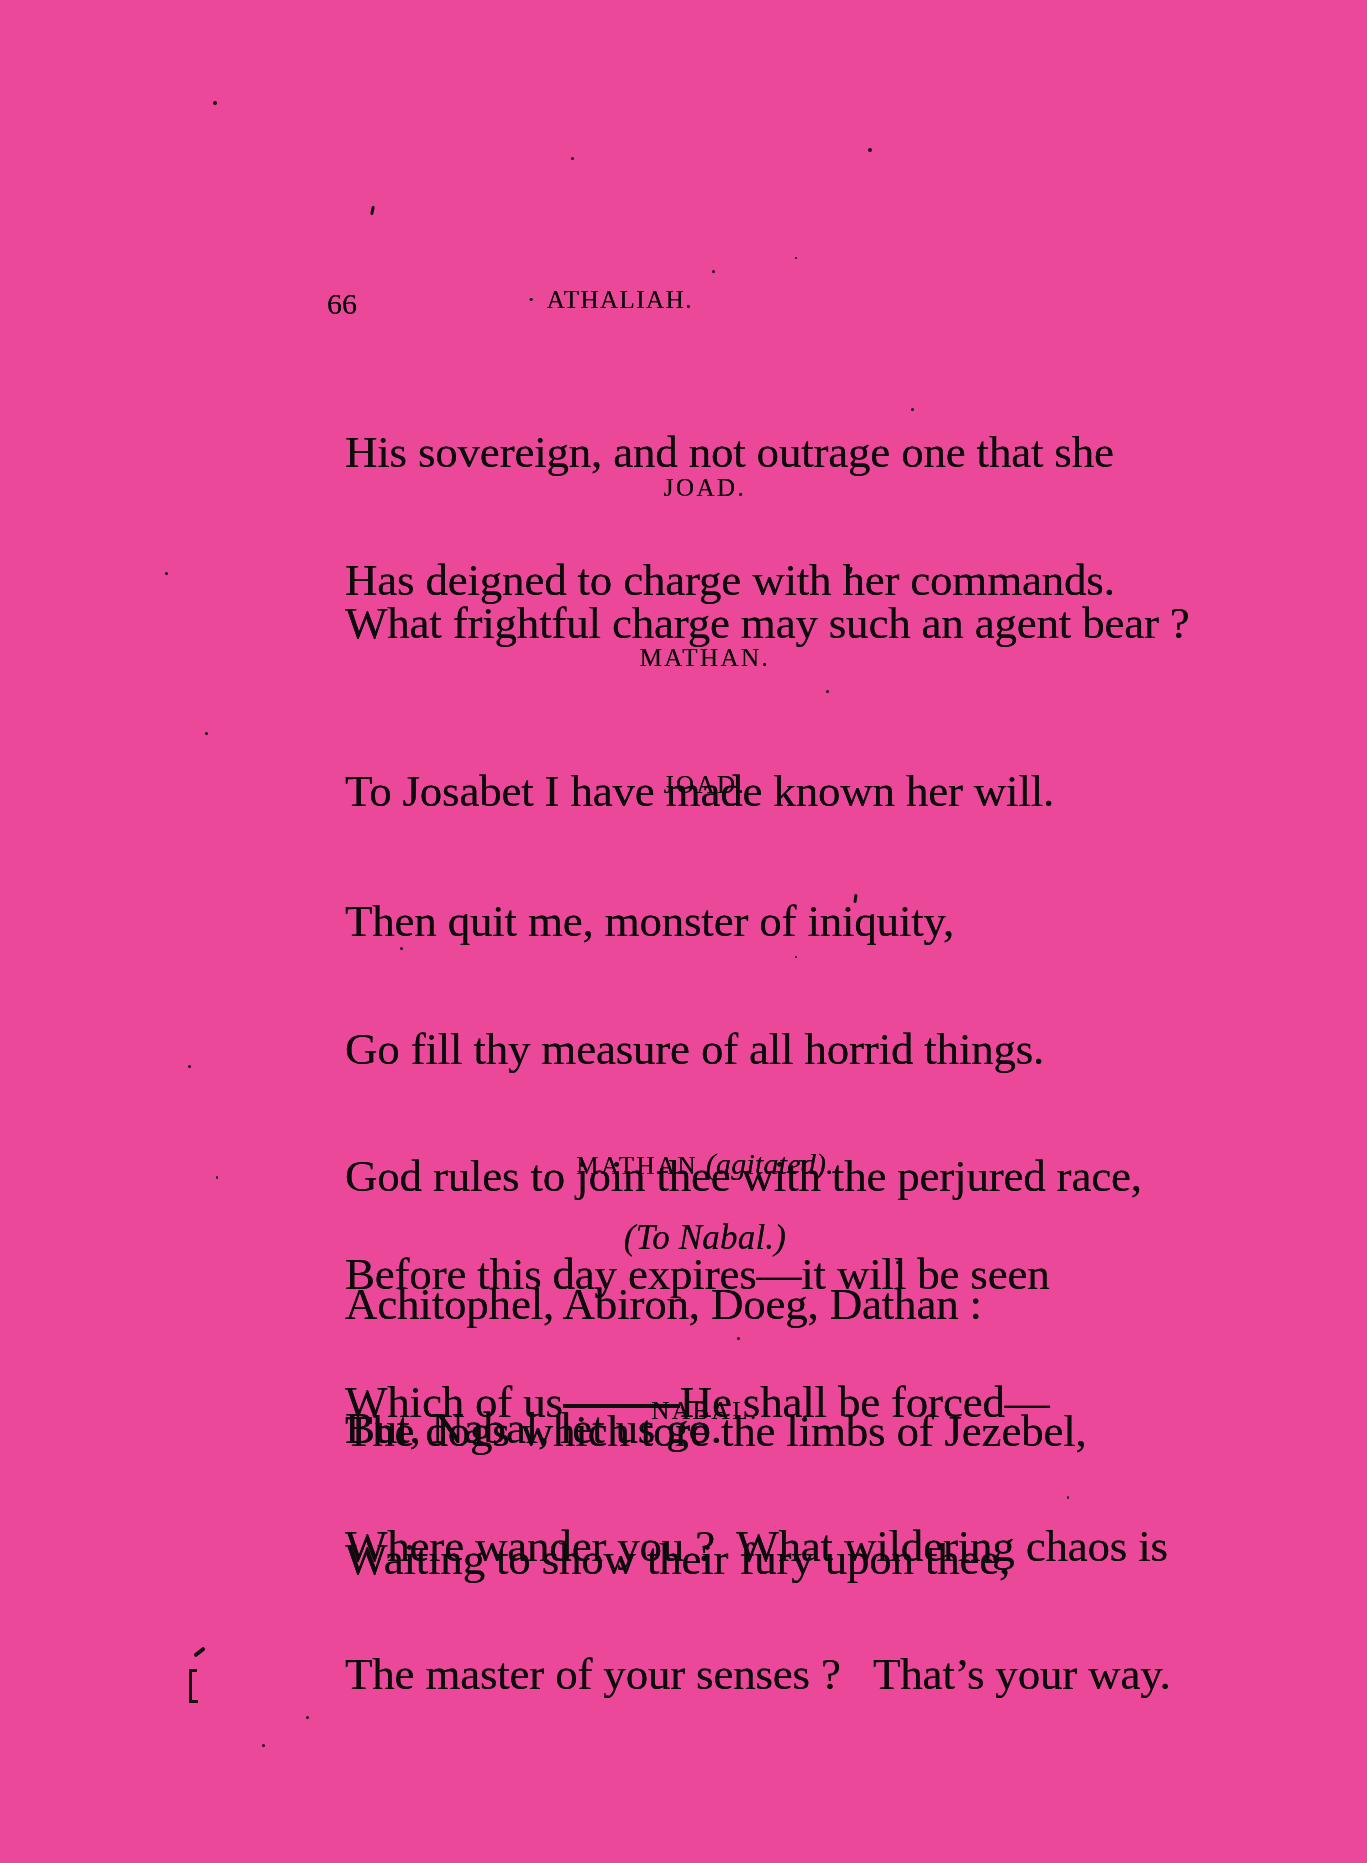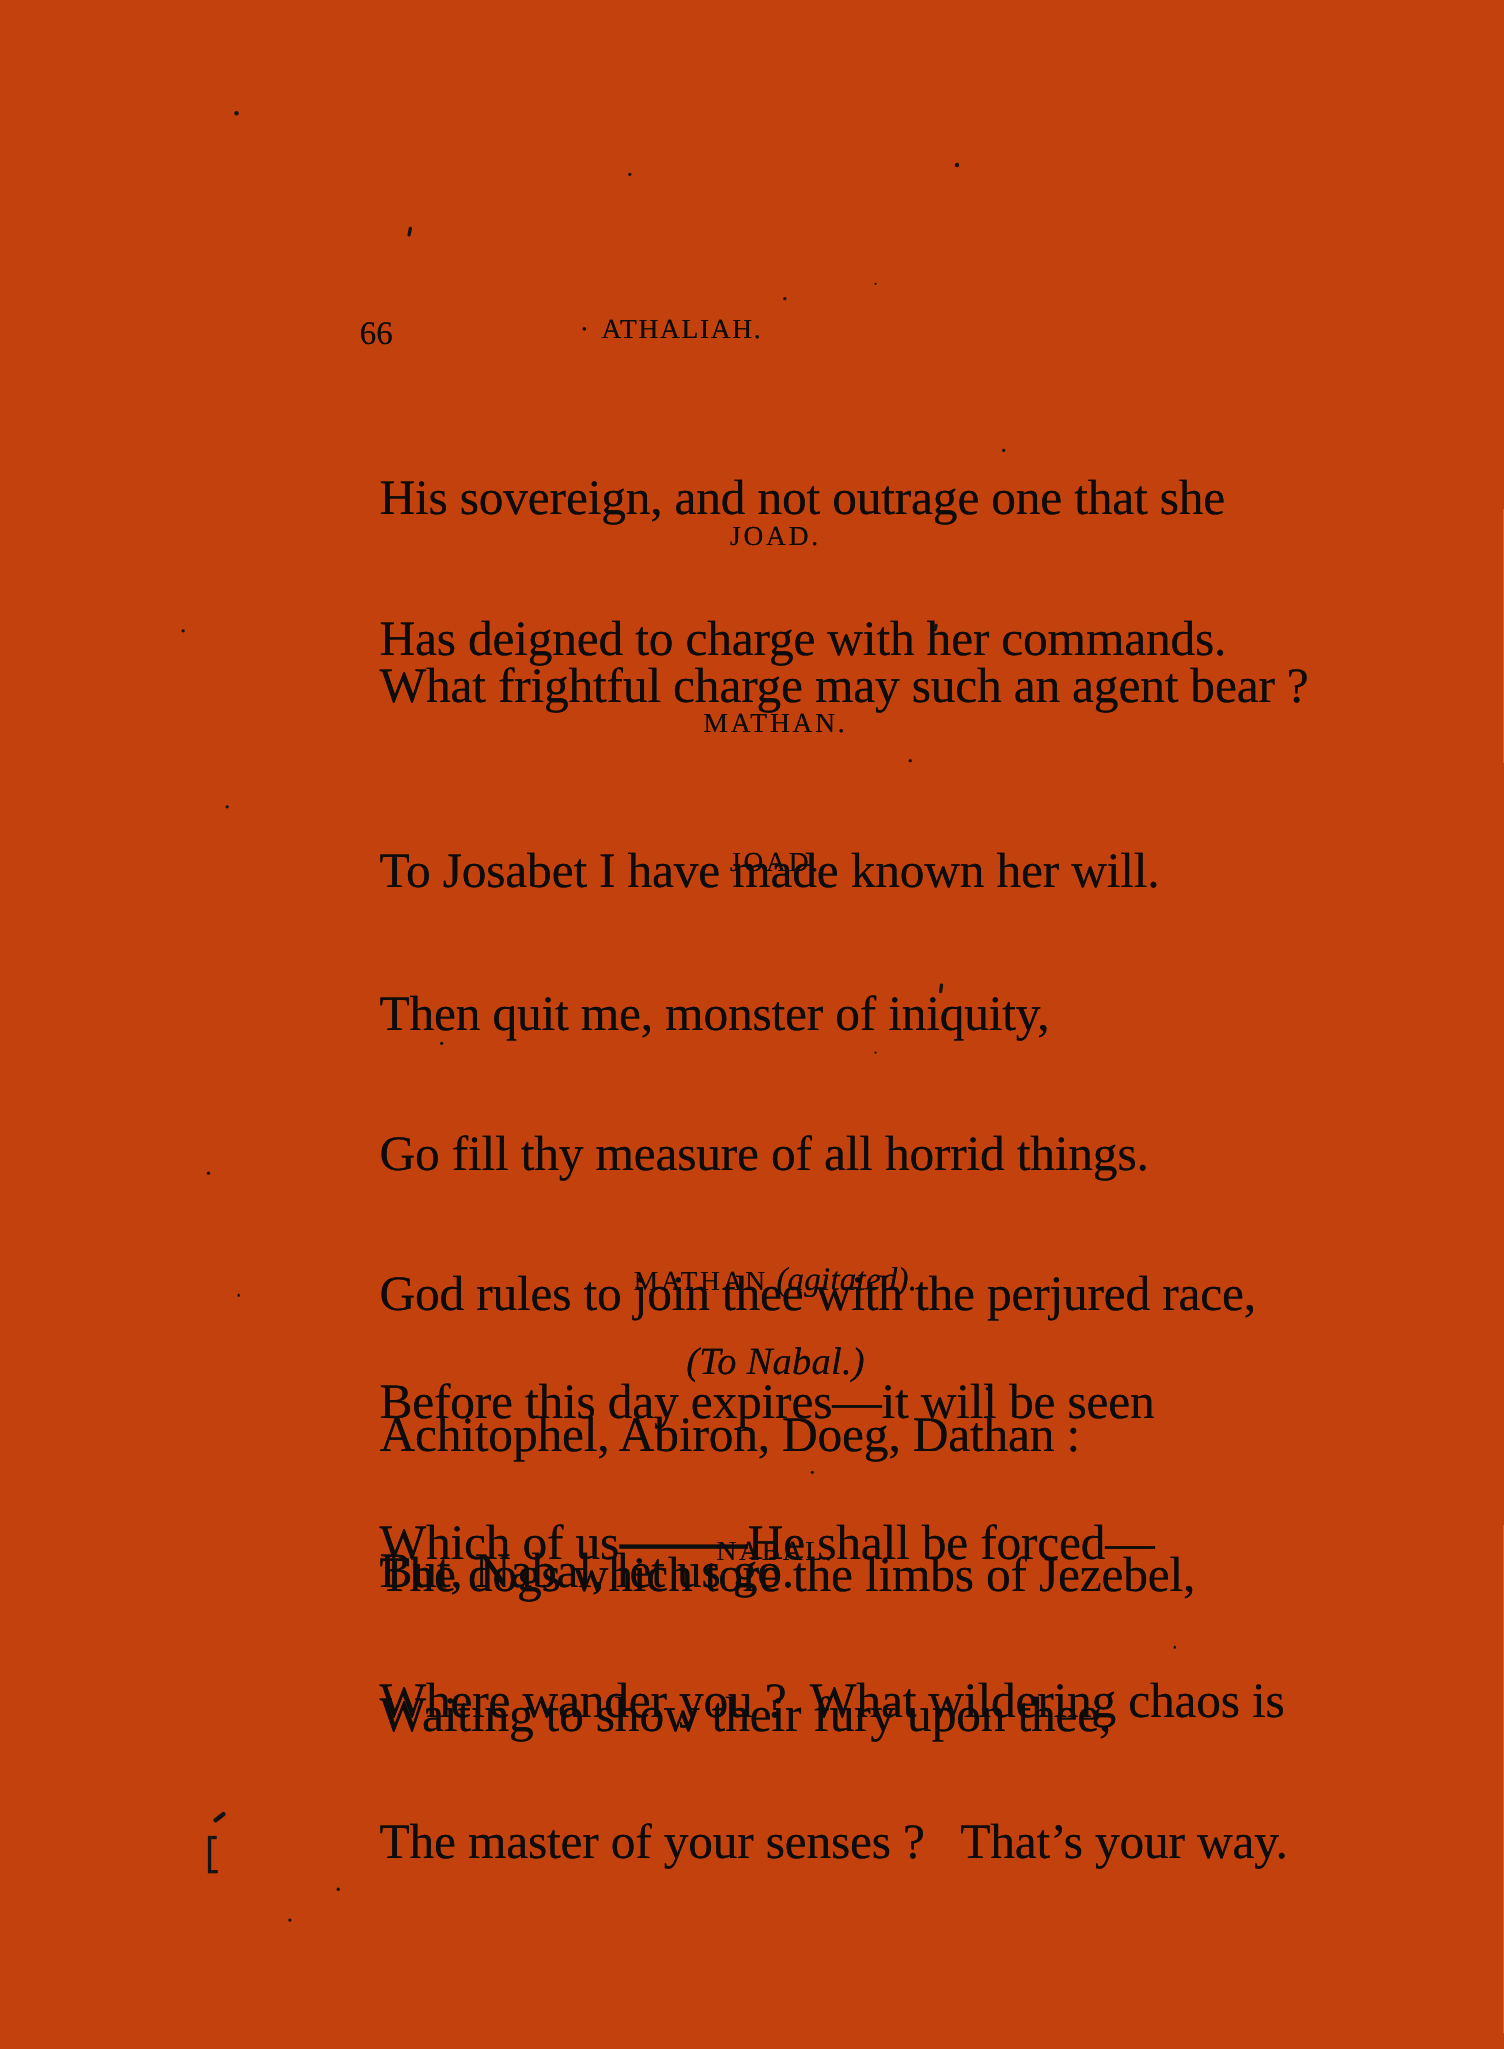--- a/index.html
+++ b/index.html
@@ -6,21 +6,21 @@
   body{
     width:1367px;height:1863px;
     background:#ffffff;
     font-family:"Liberation Serif","DejaVu Serif",serif;
     color:#0c0c0c;
     position:relative;
     overflow:hidden;
   }
   .page{
     position:absolute;inset:0;
-    background:#c2410c;
+    background:#ec4899;
     text-shadow:0 0 0.6px rgba(10,10,10,0.85);
   }
   
   .page-number{
     position:absolute;left:327px;top:287px;
     font-size:30px;
   }
   .running-title{
     position:absolute;left:345px;top:286px;width:530px;
     text-align:center;font-size:25px;letter-spacing:1.5px;

